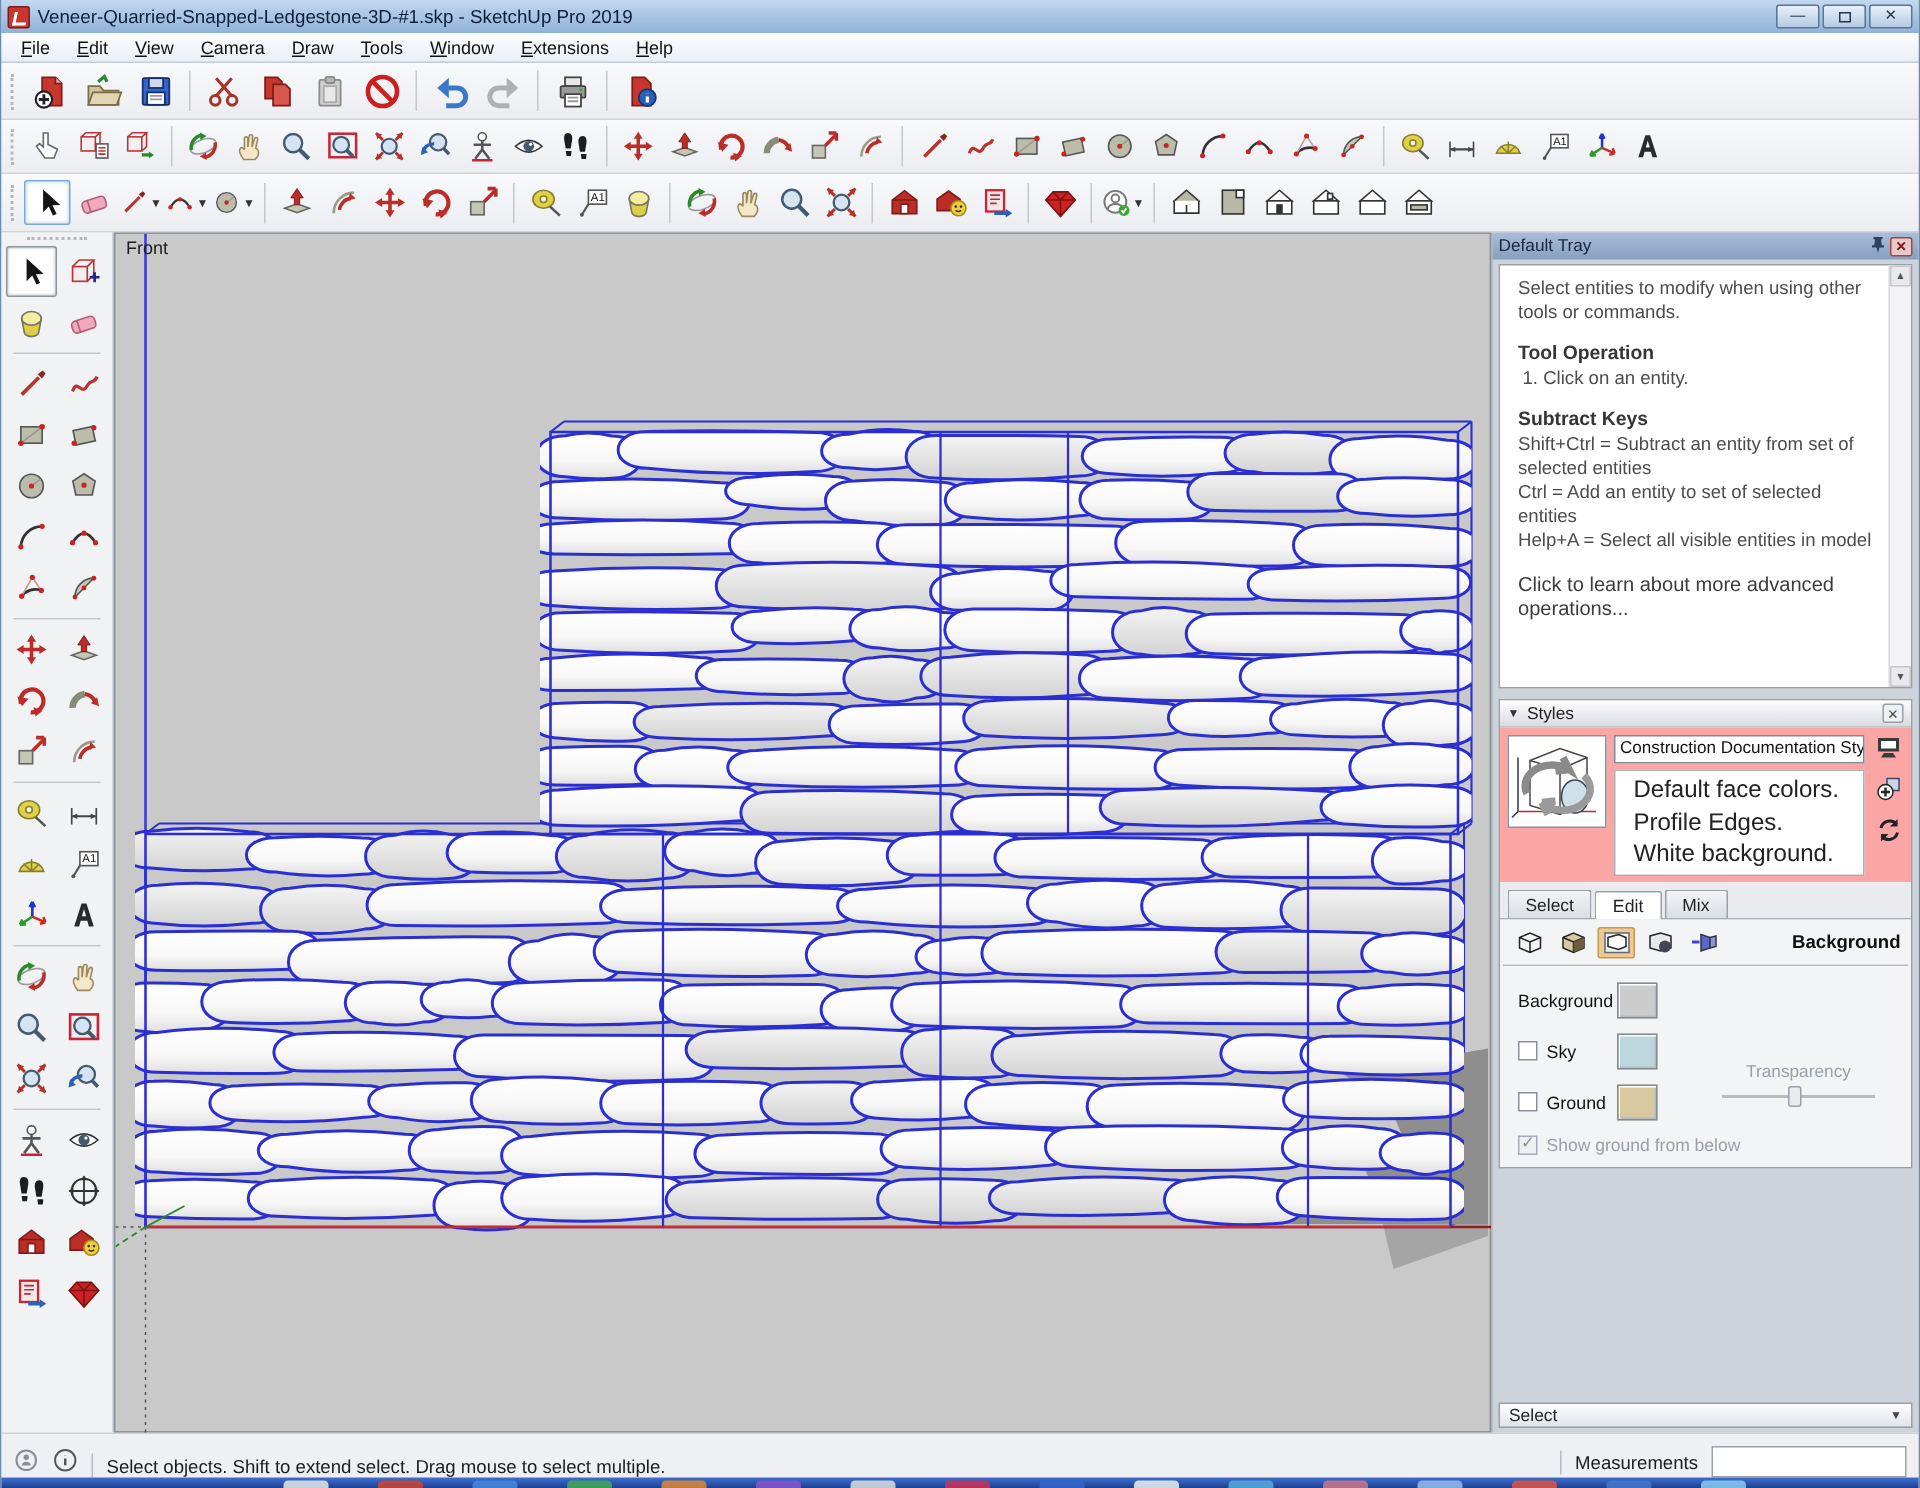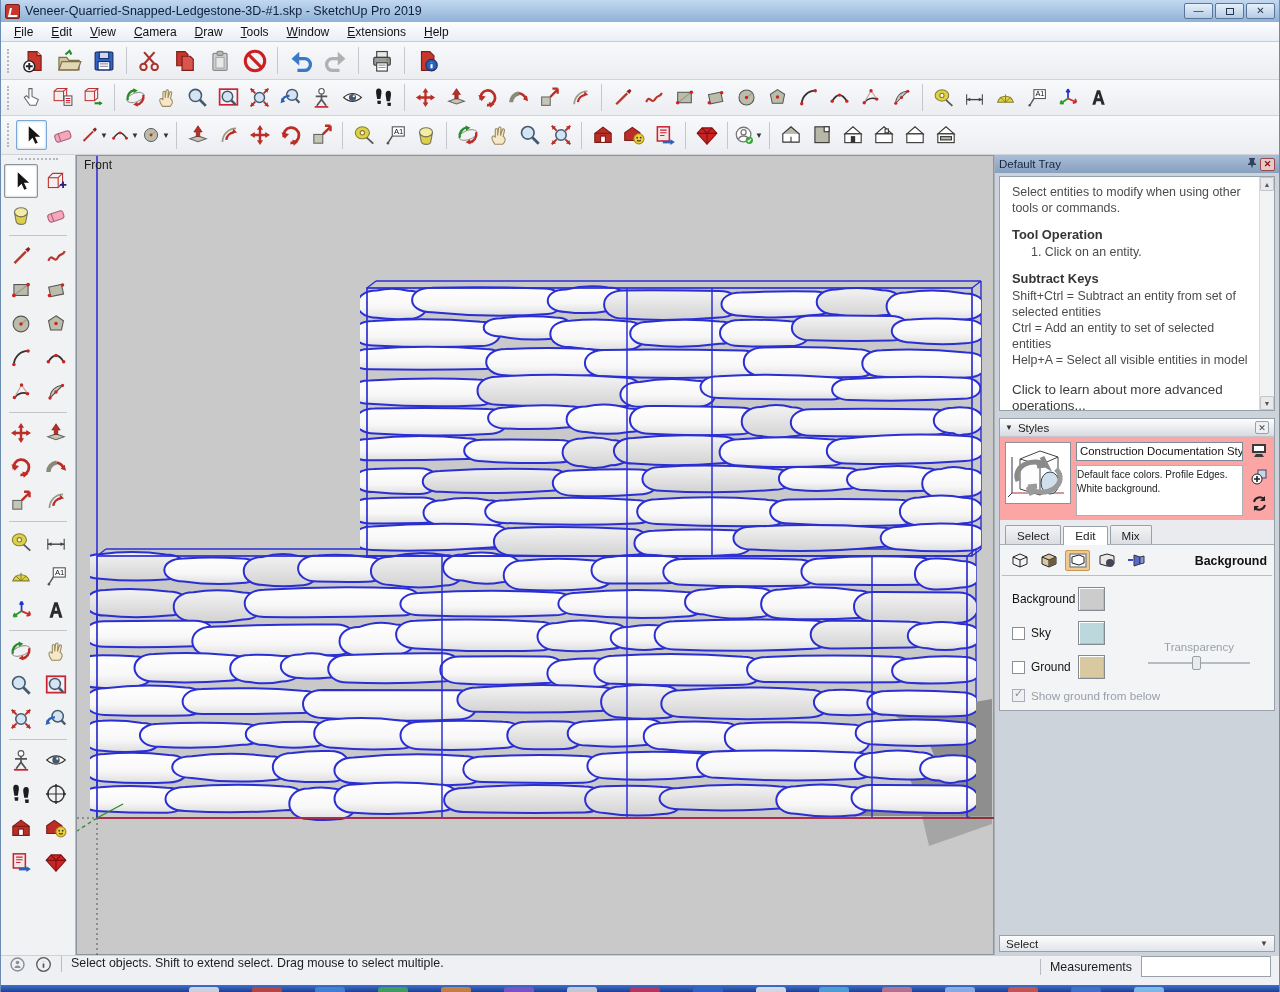--- a/index.html
+++ b/index.html
@@ -36,37 +36,37 @@
 .viewport{flex:1 1 auto;position:relative;background:#c9c9c9;border:1px solid #8c949e;min-width:0}
 .view-label{position:absolute;top:2px;left:7px;font-size:12px;color:#1c1c1c;z-index:3}
 .viewport svg{position:absolute;left:0;top:0}
 
 .tray{width:285px;background:#cdd3db;display:flex;flex-direction:column;position:relative;flex:0 0 auto;border-left:1px solid #aab0b8}
 .tray-header{height:18px;background:linear-gradient(#a9bdd7,#87a0bf);display:flex;align-items:center;padding:0 4px;font-size:11.5px;color:#18263f;flex:0 0 auto}
 .tray-hbtns{margin-left:auto;display:flex;align-items:center;gap:3px}
 .pin{font-size:11px;color:#223}
 .tray-close{width:15px;height:13px;background:#e9c8c8;border:1px solid #9a4a4a;color:#7d1414;font-size:9px;font-weight:bold;display:flex;align-items:center;justify-content:center;border-radius:2px}
 .tray-body{flex:1 1 auto;padding:3px 4px 22px;display:flex;flex-direction:column;min-height:0}
-.instructor{background:#fff;border:1px solid #98a0aa;height:235px;display:flex;flex:0 0 auto}
+.instructor{background:#fff;border:1px solid #98a0aa;height:283px;display:flex;flex:0 0 auto}
 .instr-text{flex:1;padding:7px 4px 0 12px;font-size:12.4px;color:#4c4c4c;line-height:1.3;overflow:hidden}
 .instr-text .head{font-weight:bold;color:#363636;font-size:12.9px;margin-top:11px}
-.instr-text .step{margin-left:19px}
+.instr-text .step{margin-left:3px}
 .instr-link{font-weight:normal;color:#3c3c3c;margin-top:13px;font-size:13.4px;line-height:1.25}
 .scrollbar{width:15px;background:#f2f3f5;border-left:1px solid #d8dade;display:flex;flex-direction:column;align-items:center;justify-content:space-between}
 .sb-btn{width:14px;height:14px;font-size:7px;color:#555;display:flex;align-items:center;justify-content:center;background:#e7e9ec;border:1px solid #c3c7cc;border-radius:1px}
 
 .panel-styles{margin-top:7px;border:1px solid #98a0aa;background:#eceef1;flex:0 0 auto}
 .panel-header{height:18px;background:linear-gradient(#fefefe,#d7dbe1);display:flex;align-items:center;font-size:11.5px;color:#222;padding:0 5px;border-bottom:1px solid #c2c6cb}
 .panel-header .tri{font-size:8px;margin-right:5px;color:#333}
 .panel-close{margin-left:auto;width:14px;height:13px;border:1px solid #98a0aa;display:flex;align-items:center;justify-content:center;font-size:9px;color:#444;background:#eef0f3;border-radius:2px}
 .styles-body{display:flex;padding:5px 4px 4px 5px;gap:5px;background:#fca5a5}
 .thumb{width:66px;height:62px;background:#fff;border:1px solid #8a929c;flex:0 0 auto}
 .style-fields{flex:1;display:flex;flex-direction:column;gap:4px;min-width:0}
 .style-name{height:19px;border:1px solid #7a8a9a;background:#fff;font-size:11.4px;padding:2px 3px;white-space:nowrap;overflow:hidden;color:#111}
-.style-desc{flex:1;border:1px solid #aab0b8;background:#fff;font-size:10px;line-height:1.35;padding:2px 0;color:#222}
+.style-desc{flex:1;border:1px solid #aab0b8;background:#fff;font-size:16px;line-height:1.35;padding:2px 12px;color:#222}
 .style-side{width:22px;display:flex;flex-direction:column;gap:6px;align-items:center;padding-top:1px;flex:0 0 auto}
 .tabs{display:flex;padding:5px 5px 0;background:#e9ebee;border-bottom:1px solid #a8aeb6;height:25px}
 .tab{padding:3px 11px 4px;font-size:11.6px;color:#222;border:1px solid #98a0aa;border-bottom:none;background:linear-gradient(#f3f4f6,#dadde2);margin-right:2px;border-radius:2px 2px 0 0}
 .tab.active{background:#fff;position:relative;top:1px;padding-top:2px;font-size:11.8px}
 .edit-bar{display:flex;align-items:center;gap:4px;padding:5px 7px 4px;background:#f3f4f6}
 .ed-ic{width:25px;height:21px;display:flex;align-items:center;justify-content:center;border:1px solid transparent;border-radius:2px}
 .ed-ic.active{background:#edca92;border:1px solid #c89850}
 .section-label{margin-left:auto;font-weight:bold;font-size:12.4px;color:#111}
 .edit-divider{height:1px;background:#b8bec6;margin:0 2px}
 .bg-section{padding:11px 12px 8px;background:#f3f4f6;font-size:11.9px;color:#111}
@@ -78,21 +78,21 @@
 .cb-lab{width:47px}
 .swatch{width:27px;height:24px;border:1px solid #858b93;box-shadow:inset 1px 1px 0 #fff,inset -1px -1px 0 #b8bcc2}
 .transp{position:absolute;left:132px;top:-14px;width:110px;color:#9aa0a8;font-size:11.5px;text-align:center}
 .slider{position:relative;height:14px;margin-top:3px}
 .slider .track{position:absolute;left:4px;right:4px;top:6px;height:2px;background:#b8bcc2}
 .slider .thumb{position:absolute;left:48px;top:0;width:9px;height:14px;background:#e8eaed;border:1px solid #9aa0a8;border-radius:2px}
 .show-row{color:#9aa0a8;font-size:11.7px;display:flex;align-items:center}
 .tray-bottom{position:absolute;left:4px;right:4px;bottom:3px;height:17px;background:linear-gradient(#fdfdfe,#e0e4e9);border:1px solid #98a0aa;display:flex;align-items:center;font-size:11.6px;color:#222;padding:0 6px}
 .tray-bottom .arrow{margin-left:auto;font-size:8px;color:#444}
 
-.statusbar{height:30px;background:#eef0f3;border-top:1px solid #cdd1d6;display:flex;align-items:flex-start;font-size:12.4px;color:#1c1c1c;padding:0 8px;gap:9px;flex:0 0 auto}
+.statusbar{height:30px;background:#eef0f3;border-top:1px solid #cdd1d6;display:flex;align-items:flex-end;font-size:12.4px;color:#1c1c1c;padding:0 8px;gap:9px;flex:0 0 auto}
 .sb-sep{width:1px;height:16px;background:#b8bcc2}
 .meas{margin-left:auto;display:flex;align-items:center;gap:9px}
 .meas input{width:130px;height:21px;border:1px solid #98a0a8;font-size:12px;padding:0 4px;background:#fff;font-family:"Liberation Sans",sans-serif}
 
 .taskbar{height:7px;background:linear-gradient(#3f6fd2,#1d4090);display:flex;gap:33px;padding-left:188px;overflow:hidden;flex:0 0 auto}
 .tk{width:30px;height:6px;margin-top:2px;border-radius:3px 3px 0 0;opacity:.85}
 </style>
 </head>
 <body>
 

